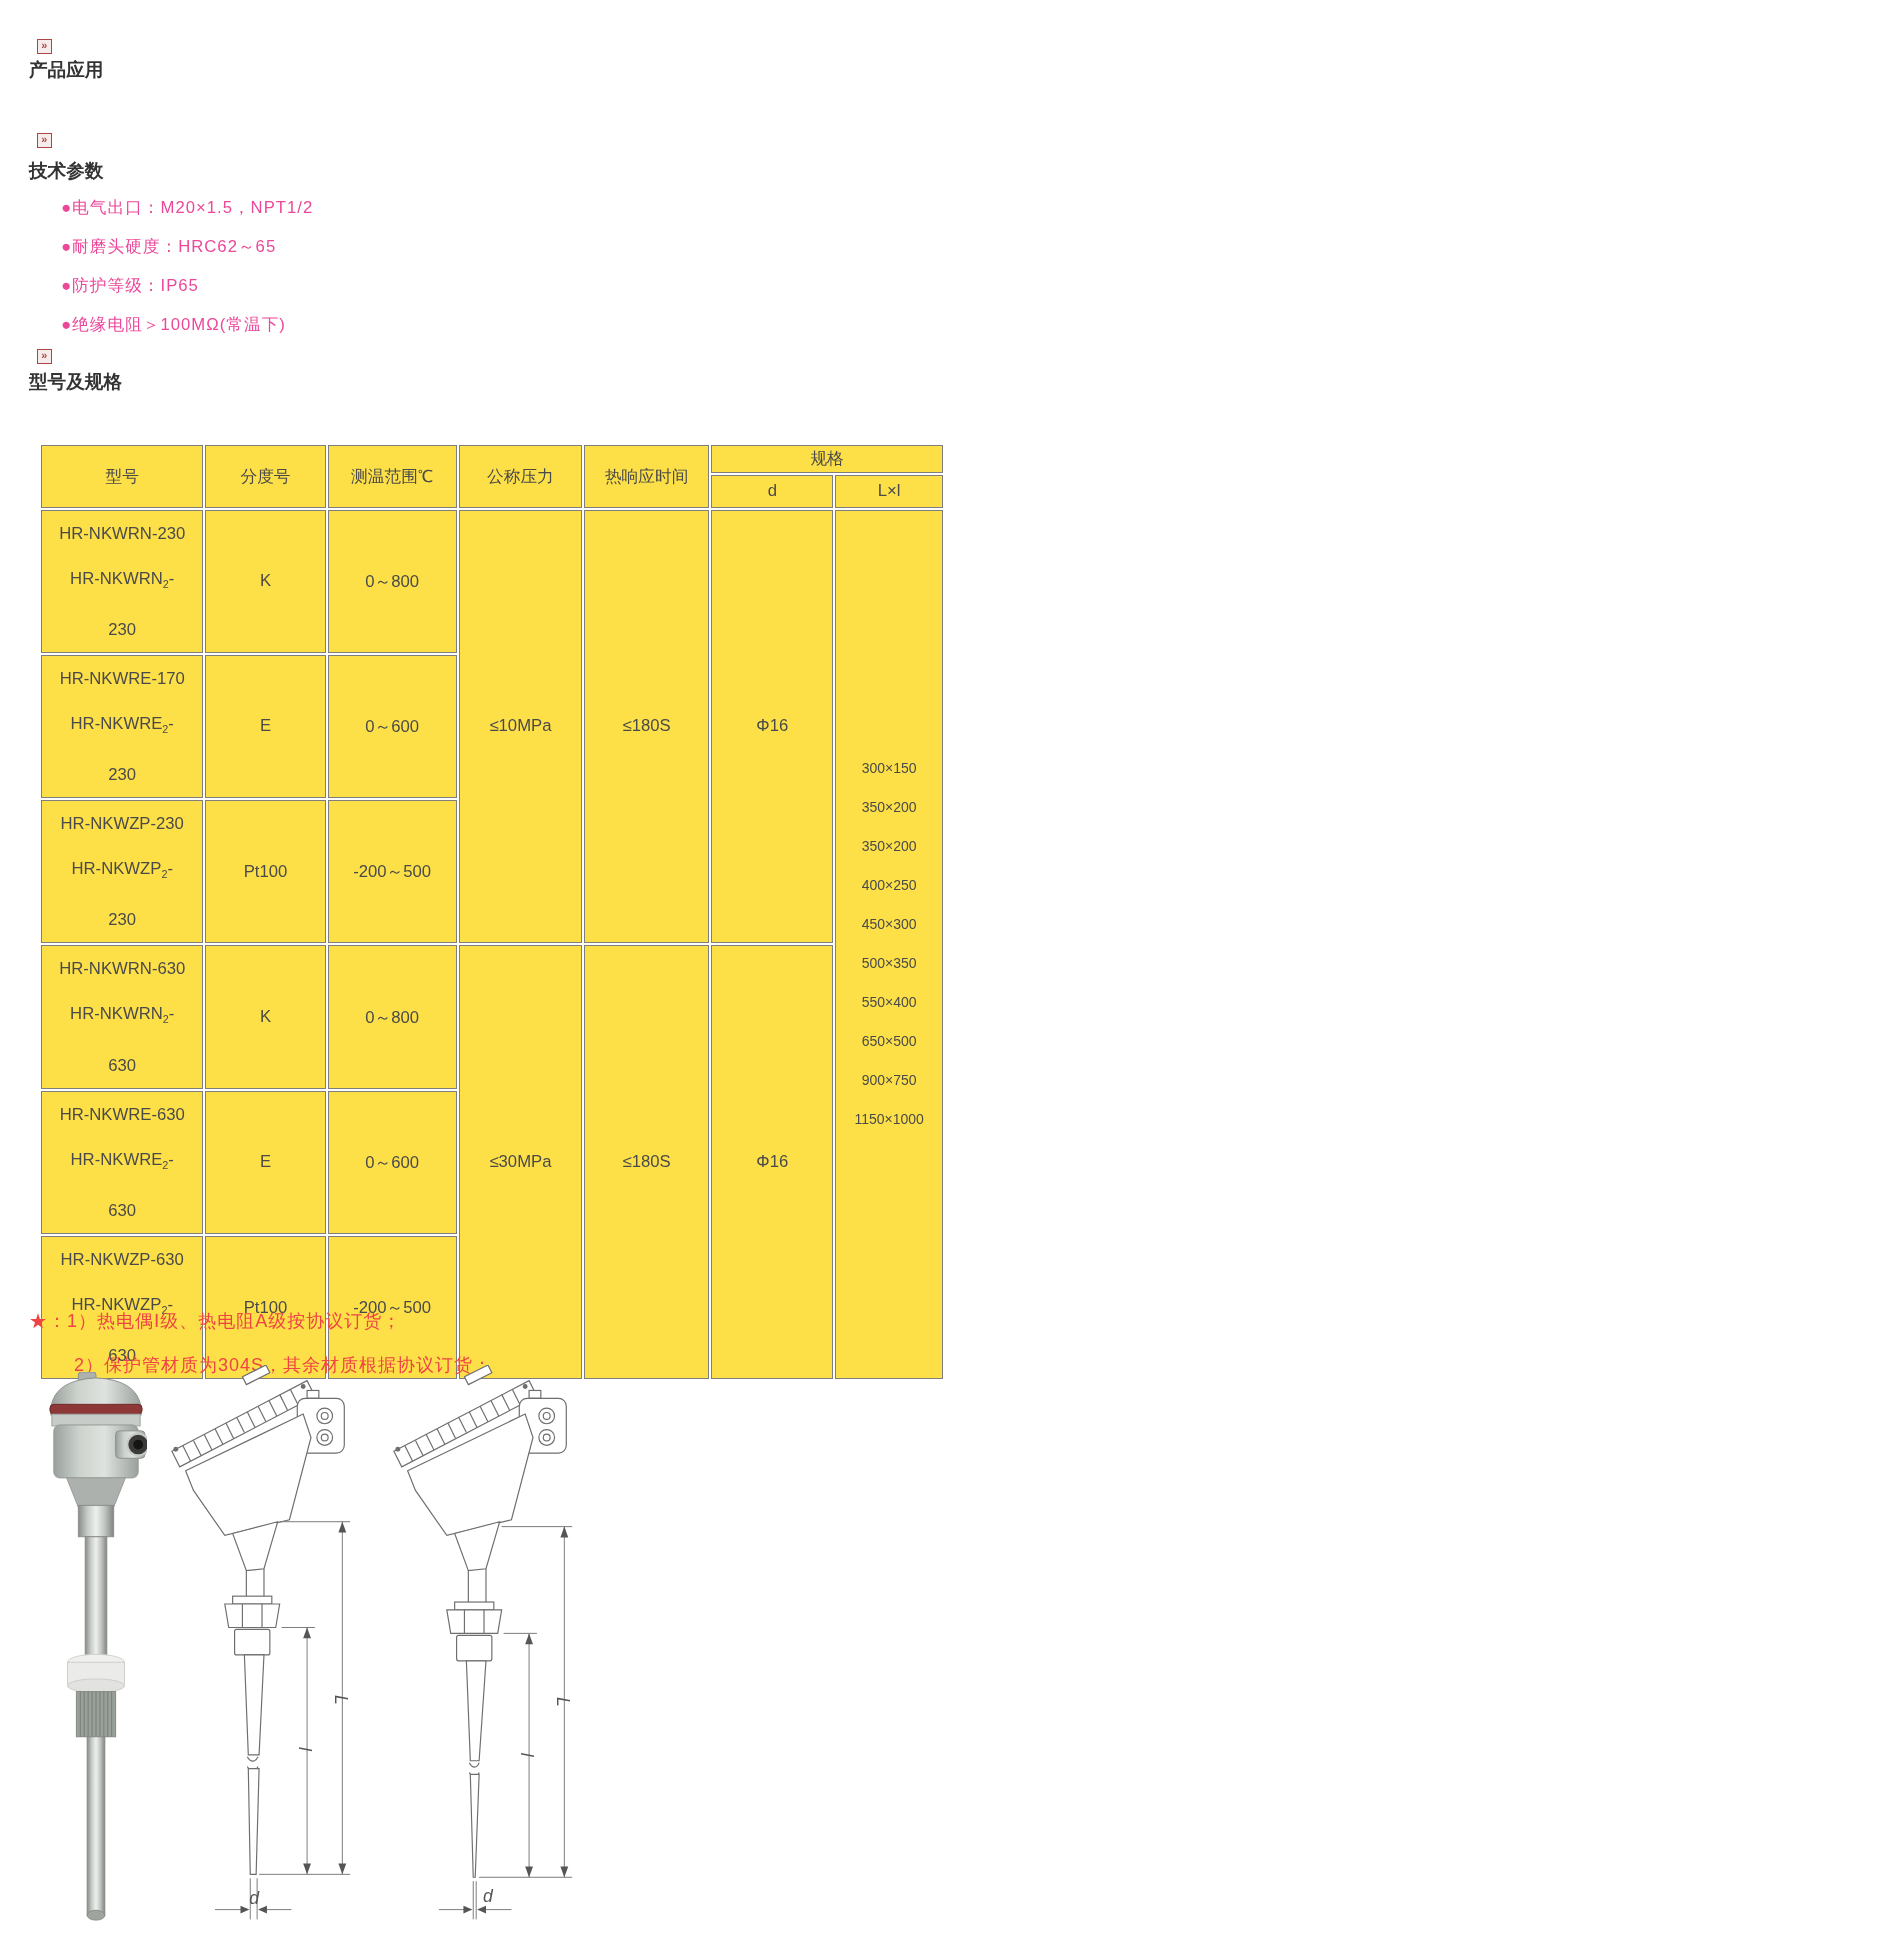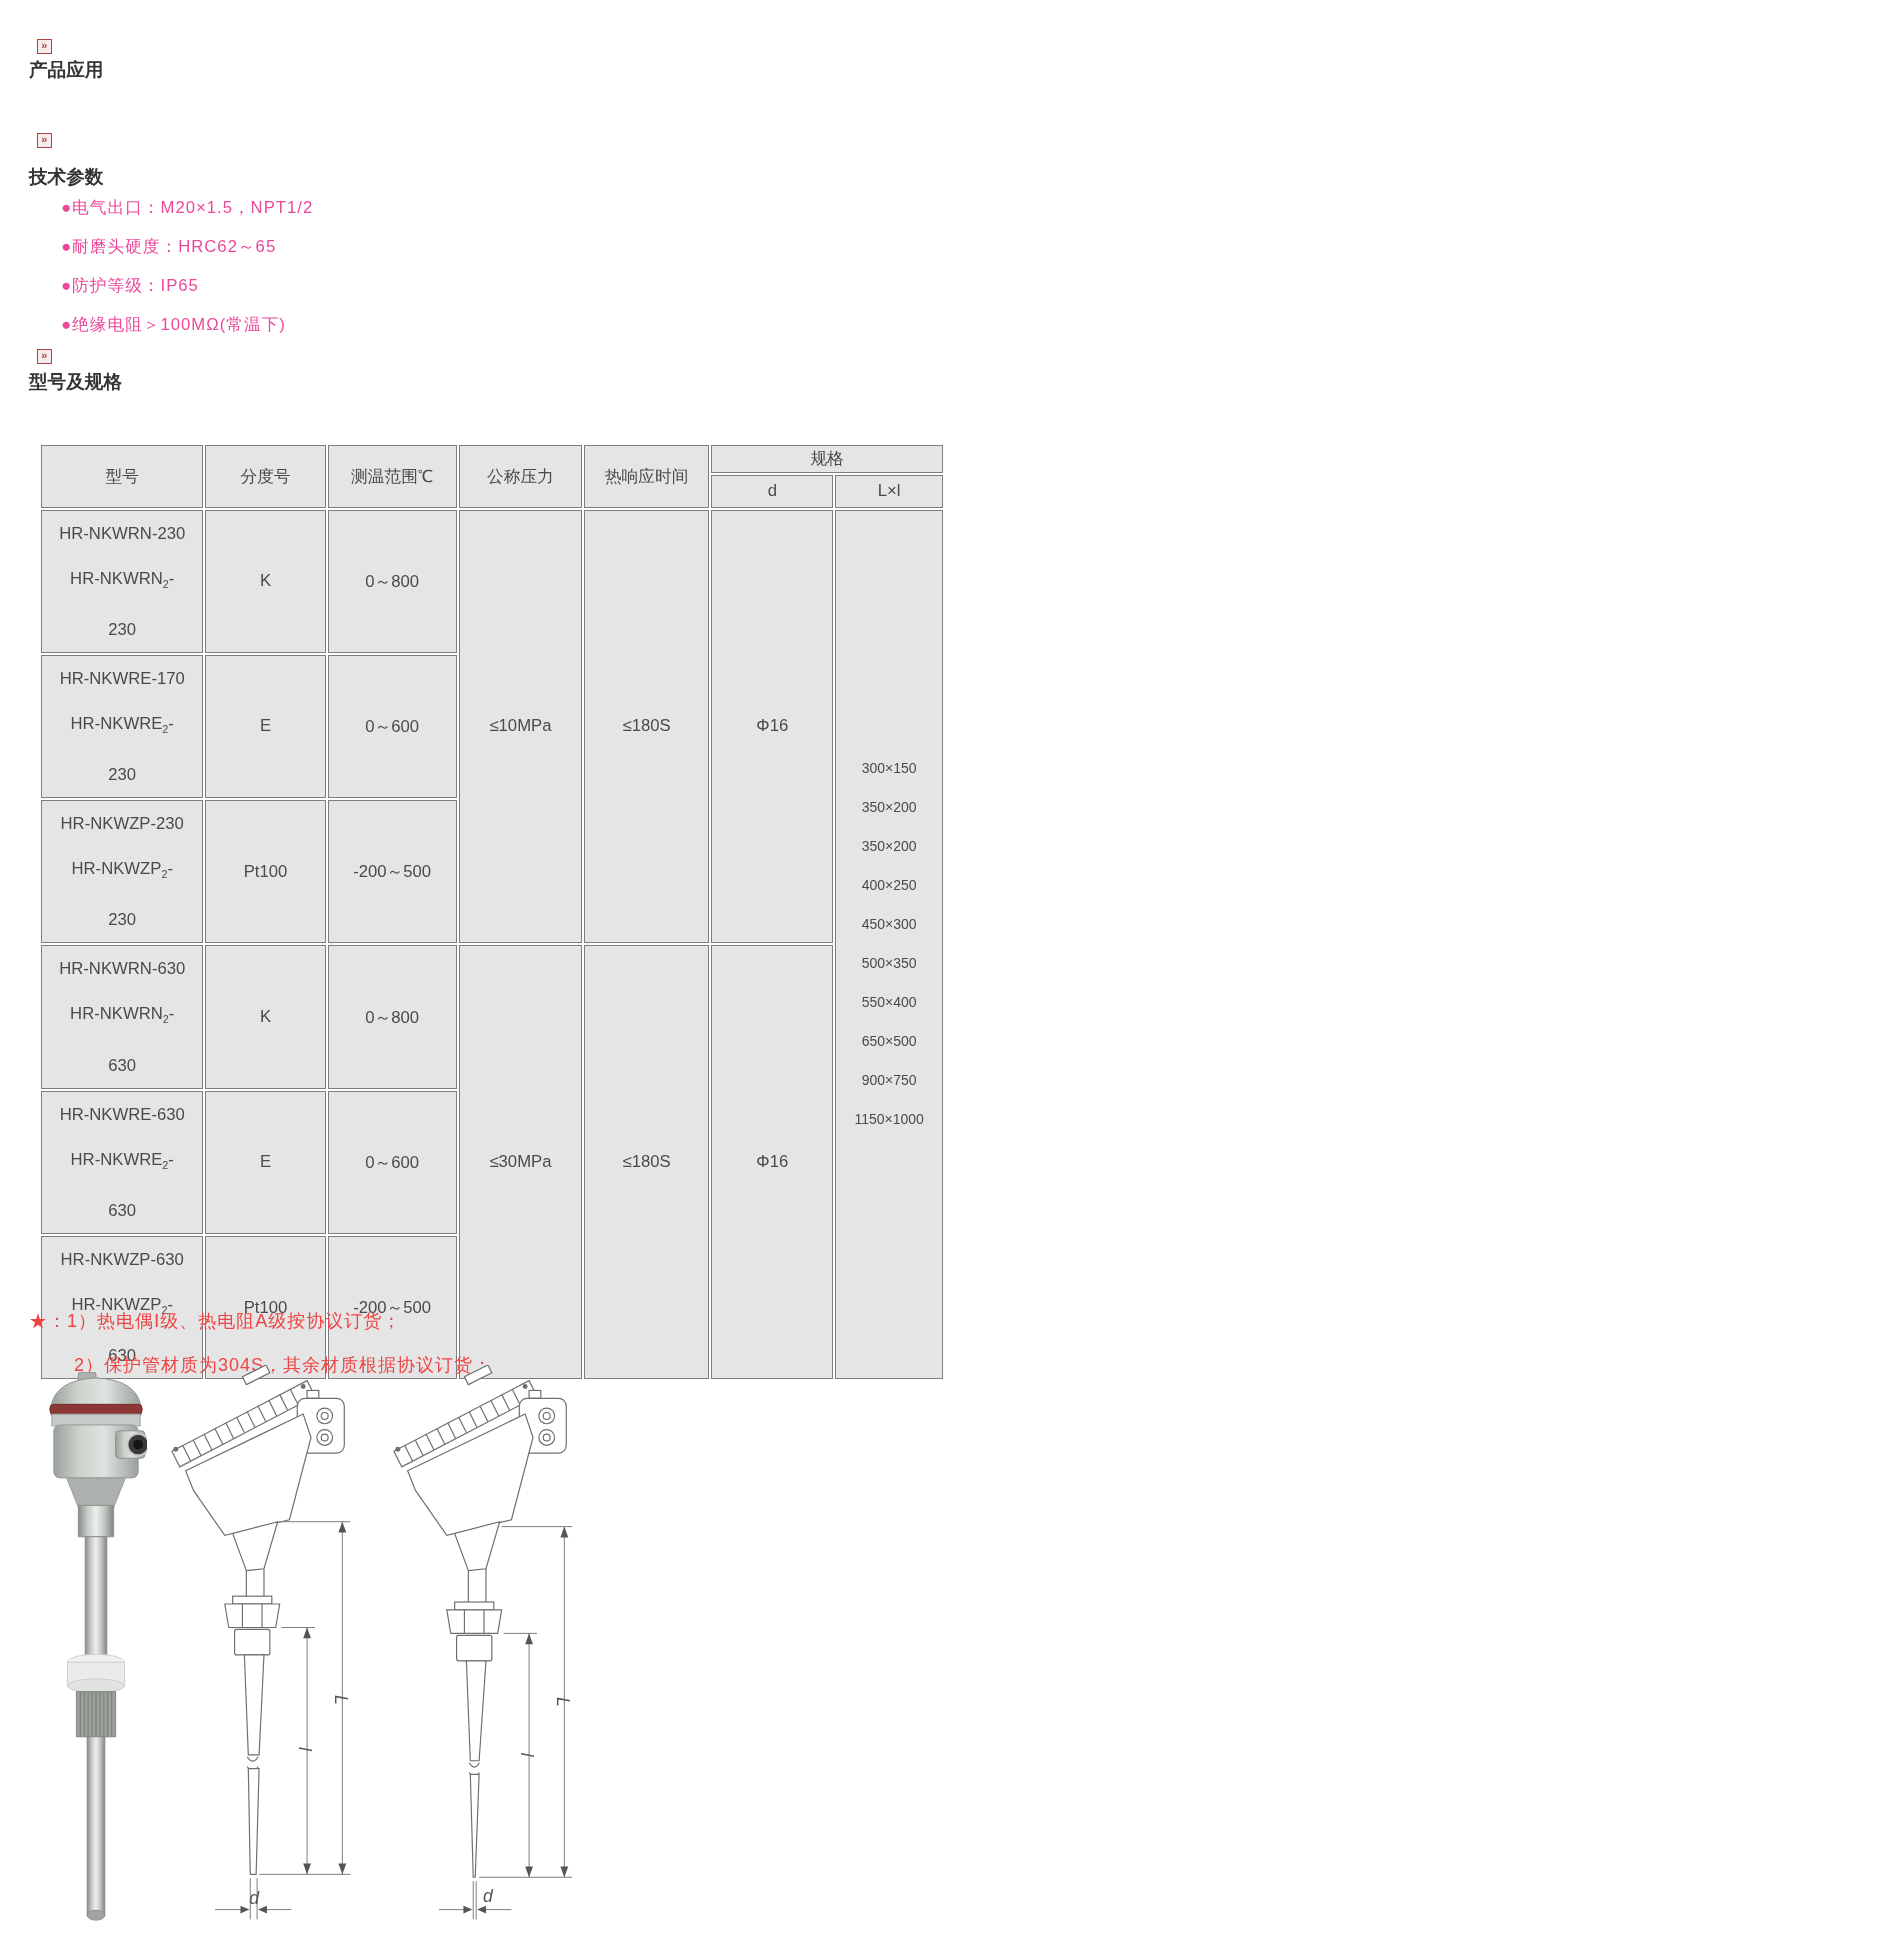--- a/index.html
+++ b/index.html
@@ -8,21 +8,21 @@
   .abs{position:absolute;}
   .marker{position:absolute;width:12.7px;height:12.7px;border:1px solid #b04343;background:#f7ecec;
           color:#b04343;font-size:10.8px;line-height:11.8px;text-align:center;font-weight:bold;}
   .h-title{position:absolute;left:29px;font-size:18.6px;font-weight:bold;color:#333;}
   .body-text{position:absolute;left:74px;font-size:16.7px;color:#3d3d3d;letter-spacing:1px;}
   .bullet-item{position:absolute;left:61px;height:39px;line-height:23.5px;font-size:16.7px;color:#ec4899;letter-spacing:1px;}
   .note{position:absolute;font-size:18px;color:#ef4444;letter-spacing:1px;}
 
   table.spec{position:absolute;left:39px;top:443px;width:906px;border-collapse:separate;
              border-spacing:2.9px;table-layout:fixed;}
-  table.spec td{border:1px solid #7e7e7e;background:#e5e5e5;text-align:center;vertical-align:middle;
+  table.spec td{border:1px solid #7e7e7e;background:#fde047;text-align:center;vertical-align:middle;
                 font-size:16.7px;color:#4a4a4a;padding:0;}
   td.hd{height:25.5px;color:#4c4c4c;}
   tr.h2 td{height:31px;}
   td.model{text-align:left;padding-left:4.9px;font-size:17.6px;color:#4a4a4a;}
   td.model div{line-height:45px;white-space:nowrap;}
   td.model sub{font-size:10.8px;}
   .r13{height:131px;} .r46{height:118px;}
   .lxl-list div{line-height:39px;font-size:14px;}
 
   svg text{font-family:"Liberation Sans",sans-serif;}
@@ -30,21 +30,21 @@
 </style>
 </head>
 <body>
 
 <div id="page">
 
   <span class="marker" style="left:37px;top:39px;">»</span>
   <div class="h-title" style="top:57px;">产品应用</div>
 
   <span class="marker" style="left:37px;top:133px;">»</span>
-  <div class="h-title" style="top:164px;">技术参数</div>
+  <div class="h-title" style="top:158px;">技术参数</div>
   <div class="bullet-item" style="top:196px;">●电气出口：M20×1.5，NPT1/2</div>
   <div class="bullet-item" style="top:235px;">●耐磨头硬度：HRC62～65</div>
   <div class="bullet-item" style="top:274px;">●防护等级：IP65</div>
   <div class="bullet-item" style="top:313px;">●绝缘电阻＞100MΩ(常温下)</div>
 
   <span class="marker" style="left:37px;top:349px;">»</span>
   <div class="h-title" style="top:369px;">型号及规格</div>
 
   <table class="spec">
     <colgroup>

